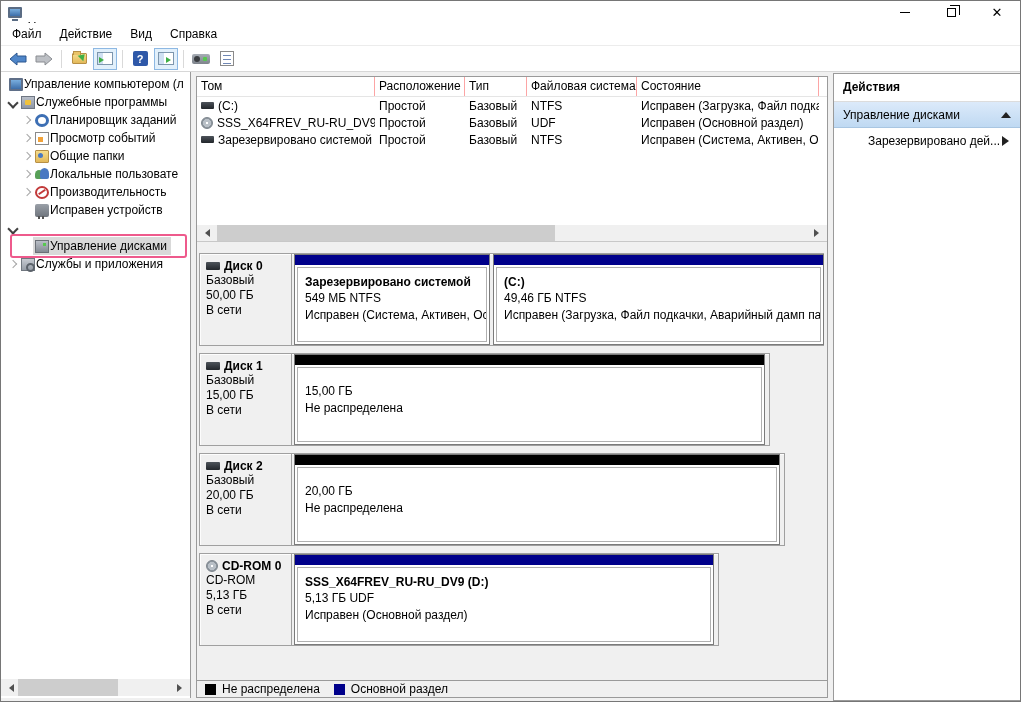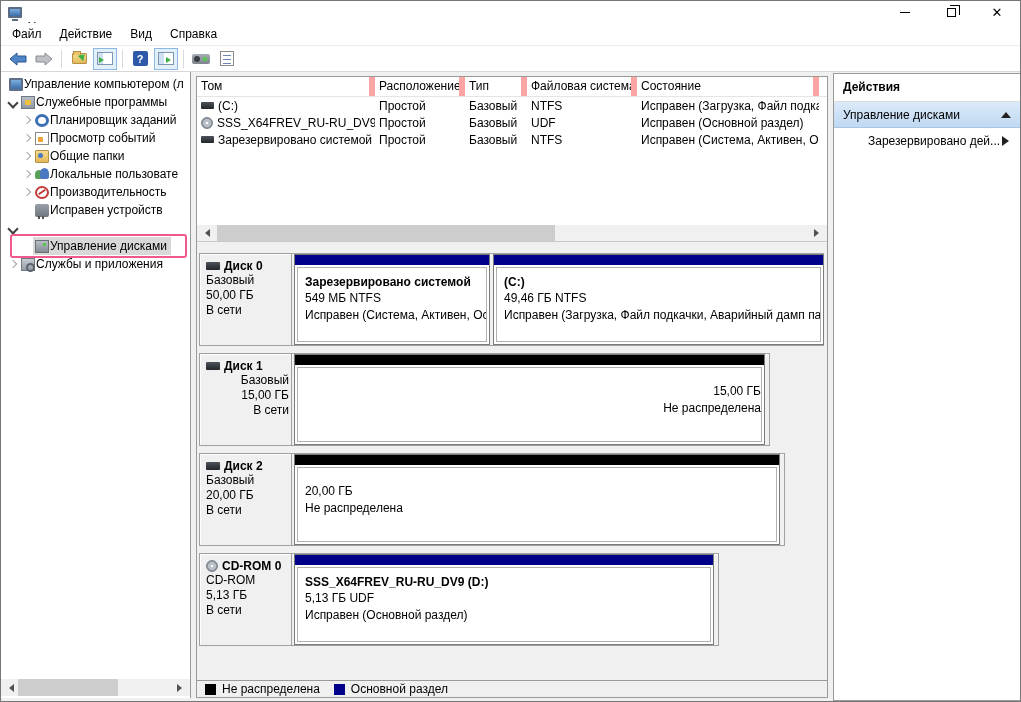--- a/index.html
+++ b/index.html
@@ -102,21 +102,21 @@
   .sb-hscroll { position:absolute; bottom:2px; left:0; right:0; height:17px; background:#f0f0f0; display:flex; align-items:center; }
   .arr { width:17px; height:17px; display:flex; align-items:center; justify-content:center; flex:0 0 17px; }
   .arr-l::before { content:""; border:4px solid transparent; border-right:5px solid #505050; }
   .arr-r::before { content:""; border:4px solid transparent; border-left:5px solid #505050; }
   .sb-track { flex:1; height:17px; position:relative; }
   .sb-thumb { position:absolute; top:0; height:17px; background:#cdcdcd; }
 
   
   .toppane { height:164px; position:relative; background:#fff; flex:0 0 164px; }
   .vheader { display:flex; height:20px; border-bottom:1px solid #e5e5e5; }
-  .th { padding:2px 4px; border-right:6px solid #fca5a5; overflow:hidden; white-space:nowrap; flex:0 0 auto; }
+  .th { padding:2px 4px; border-right:1px solid #fca5a5; overflow:hidden; white-space:nowrap; flex:0 0 auto; }
   .vrow { display:flex; height:17px; align-items:center; white-space:nowrap; }
   .td { padding:0 4px; overflow:hidden; flex:0 0 auto; display:flex; align-items:center; gap:4px; }
   .vi-disk { width:13px; height:7px; background:linear-gradient(#4d535a,#22262b); border-radius:1px; flex:0 0 13px; }
   .vi-cd { width:12px; height:12px; border-radius:50%; flex:0 0 12px;
            background:radial-gradient(circle, #fff 0 18%, #b9c0c7 19% 55%, #8d969e 56%); border:1px solid #7c848c; }
   .hscroll { position:absolute; bottom:0; left:0; right:0; height:16px; background:#f0f0f0; display:flex; align-items:center; }
 
   
   .diskpane { flex:1; background:#f0f0f0; position:relative; border-top:1px solid #c8c8c8; overflow:hidden; }
   .dblock { position:absolute; left:2px; border:1px solid #a0a0a0; background:#f0f0f0; height:93px;
@@ -379,21 +379,21 @@
             <div class="part" style="width: 331px;">
       <div class="pbar" style="background: rgb(0, 0, 139);"></div>
       <div class="pbody">
         <span class="ptitle">(C:)</span>
         <span class="pline p-size">49,46 ГБ NTFS</span>
         <span class="pline p-status">Исправен (Загрузка, Файл подкачки, Аварийный дамп па</span>
       </div>
     </div>
           </div>
     </div>
-        <div class="dblock" style="top: 111px; width: 571px; text-align: right;">
+        <div class="dblock" style="top: 111px; width: 571px;">
       <div class="dlabel">
         <div class="dname">
               <span class="di-disk"></span>
               <span class="dname-text">Диск 1</span>
             </div>
         <div class="dlines">
               <div class="dline">Базовый</div>
               <div class="dline">15,00 ГБ</div>
               <div class="dline">В сети</div>
             </div>

